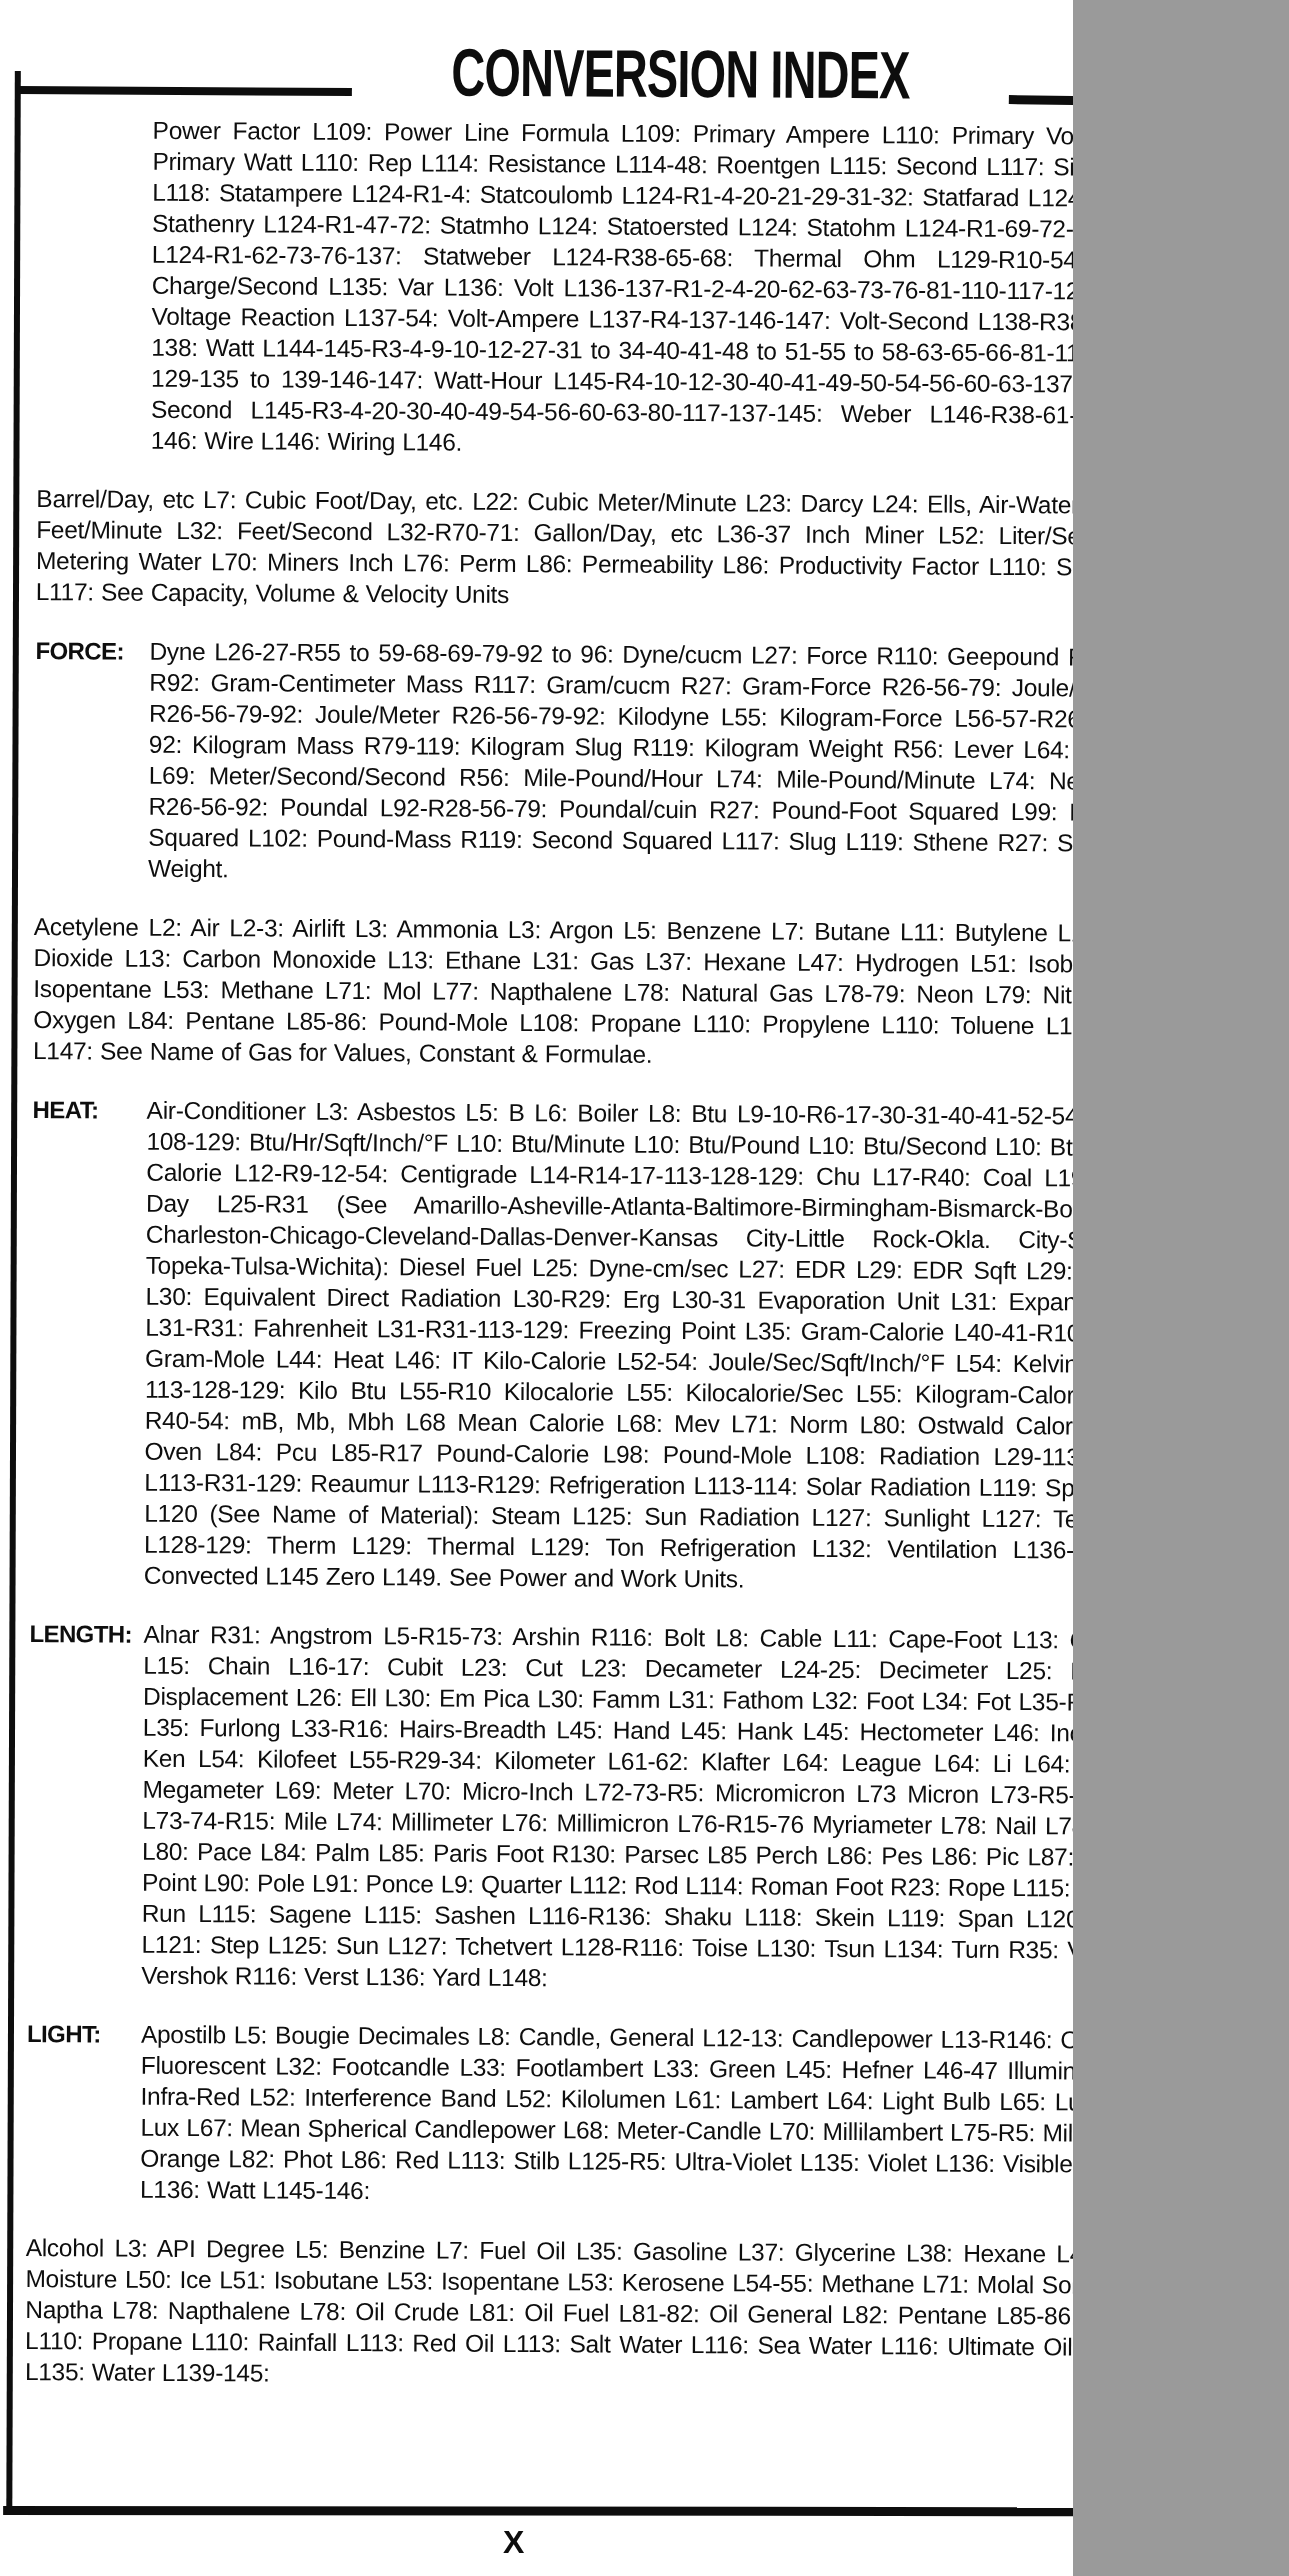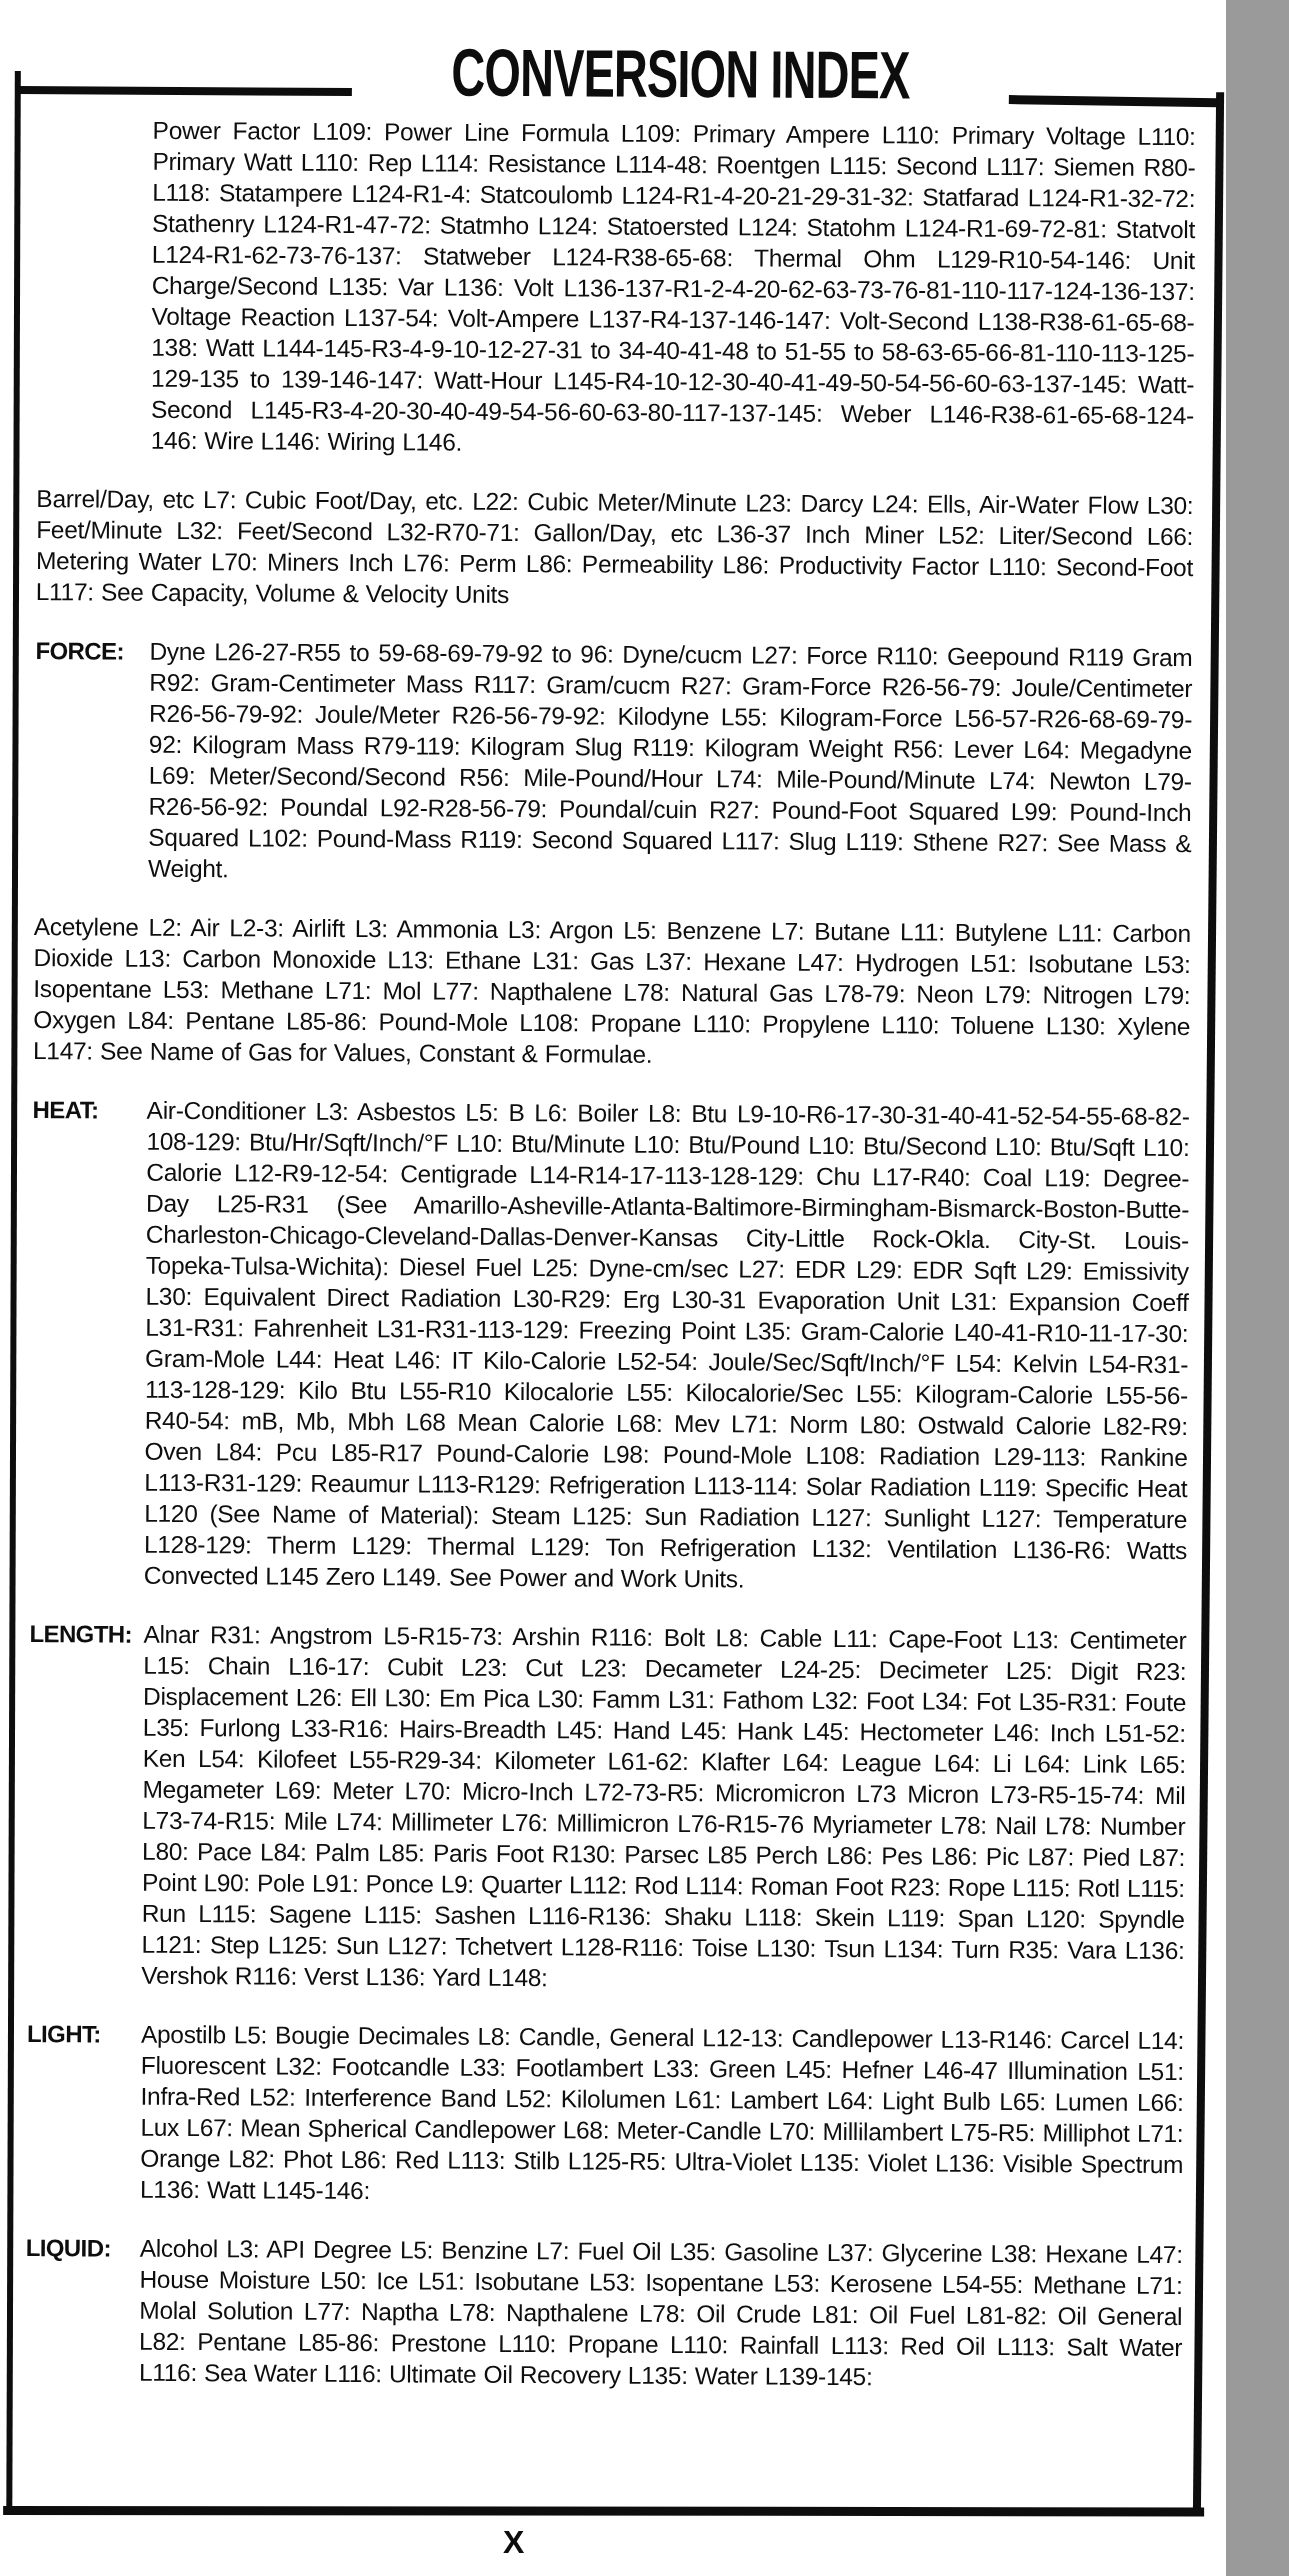--- a/index.html
+++ b/index.html
@@ -1,18 +1,18 @@
 <!DOCTYPE html>
 <html style="font-size:9.8px"><head>
 <meta charset="utf-8">
 <style>
   html,body{margin:0;padding:0;background:#9a9a9a;}
   .page{
     position:relative;
-    width:1226px;height:2576px;
+    width:1073px;height:2576px;
     background:#ffffff;
     overflow:hidden;
     font-family:"Liberation Sans", sans-serif;
     color:#0e0e0e;
   }
   .sheet{
     position:absolute;inset:0;
     transform:rotate(0.35deg);
     transform-origin:24.5px 74px;
   }
@@ -120,21 +120,20 @@
         <div class="sec-label">LENGTH:</div>
         <div class="sec-text">Alnar R31: Angstrom L5-R15-73: Arshin R116: Bolt L8: Cable L11: Cape-Foot L13: Centimeter L15: Chain L16-17: Cubit L23: Cut L23: Decameter L24-25: Decimeter L25: Digit R23: Displacement L26: Ell L30: Em Pica L30: Famm L31: Fathom L32: Foot L34: Fot L35-R31: Foute L35: Furlong L33-R16: Hairs-Breadth L45: Hand L45: Hank L45: Hectometer L46: Inch L51-52: Ken L54: Kilofeet L55-R29-34: Kilometer L61-62: Klafter L64: League L64: Li L64: Link L65: Megameter L69: Meter L70: Micro-Inch L72-73-R5: Micromicron L73 Micron L73-R5-15-74: Mil L73-74-R15: Mile L74: Millimeter L76: Millimicron L76-R15-76 Myriameter L78: Nail L78: Number L80: Pace L84: Palm L85: Paris Foot R130: Parsec L85 Perch L86: Pes L86: Pic L87: Pied L87: Point L90: Pole L91: Ponce L9: Quarter L112: Rod L114: Roman Foot R23: Rope L115: Rotl L115: Run L115: Sagene L115: Sashen L116-R136: Shaku L118: Skein L119: Span L120: Spyndle L121: Step L125: Sun L127: Tchetvert L128-R116: Toise L130: Tsun L134: Turn R35: Vara L136: Vershok R116: Verst L136: Yard L148:</div>
       </div>
 
       <div class="section">
         <div class="sec-label">LIGHT:</div>
         <div class="sec-text">Apostilb L5: Bougie Decimales L8: Candle, General L12-13: Candlepower L13-R146: Carcel L14: Fluorescent L32: Footcandle L33: Footlambert L33: Green L45: Hefner L46-47 Illumination L51: Infra-Red L52: Interference Band L52: Kilolumen L61: Lambert L64: Light Bulb L65: Lumen L66: Lux L67: Mean Spherical Candlepower L68: Meter-Candle L70: Millilambert L75-R5: Milliphot L71: Orange L82: Phot L86: Red L113: Stilb L125-R5: Ultra-Violet L135: Violet L136: Visible Spectrum L136: Watt L145-146:</div>
       </div>
 
       <div class="section">
-        <div class="sec-label">LIQUID:</div>
         <div class="sec-text">Alcohol L3: API Degree L5: Benzine L7: Fuel Oil L35: Gasoline L37: Glycerine L38: Hexane L47: House Moisture L50: Ice L51: Isobutane L53: Isopentane L53: Kerosene L54-55: Methane L71: Molal Solution L77: Naptha L78: Napthalene L78: Oil Crude L81: Oil Fuel L81-82: Oil General L82: Pentane L85-86: Prestone L110: Propane L110: Rainfall L113: Red Oil L113: Salt Water L116: Sea Water L116: Ultimate Oil Recovery L135: Water L139-145:</div>
       </div>
 
     </div>
   </div>
 
   <div class="folio">X</div>
 </div>
 
 

